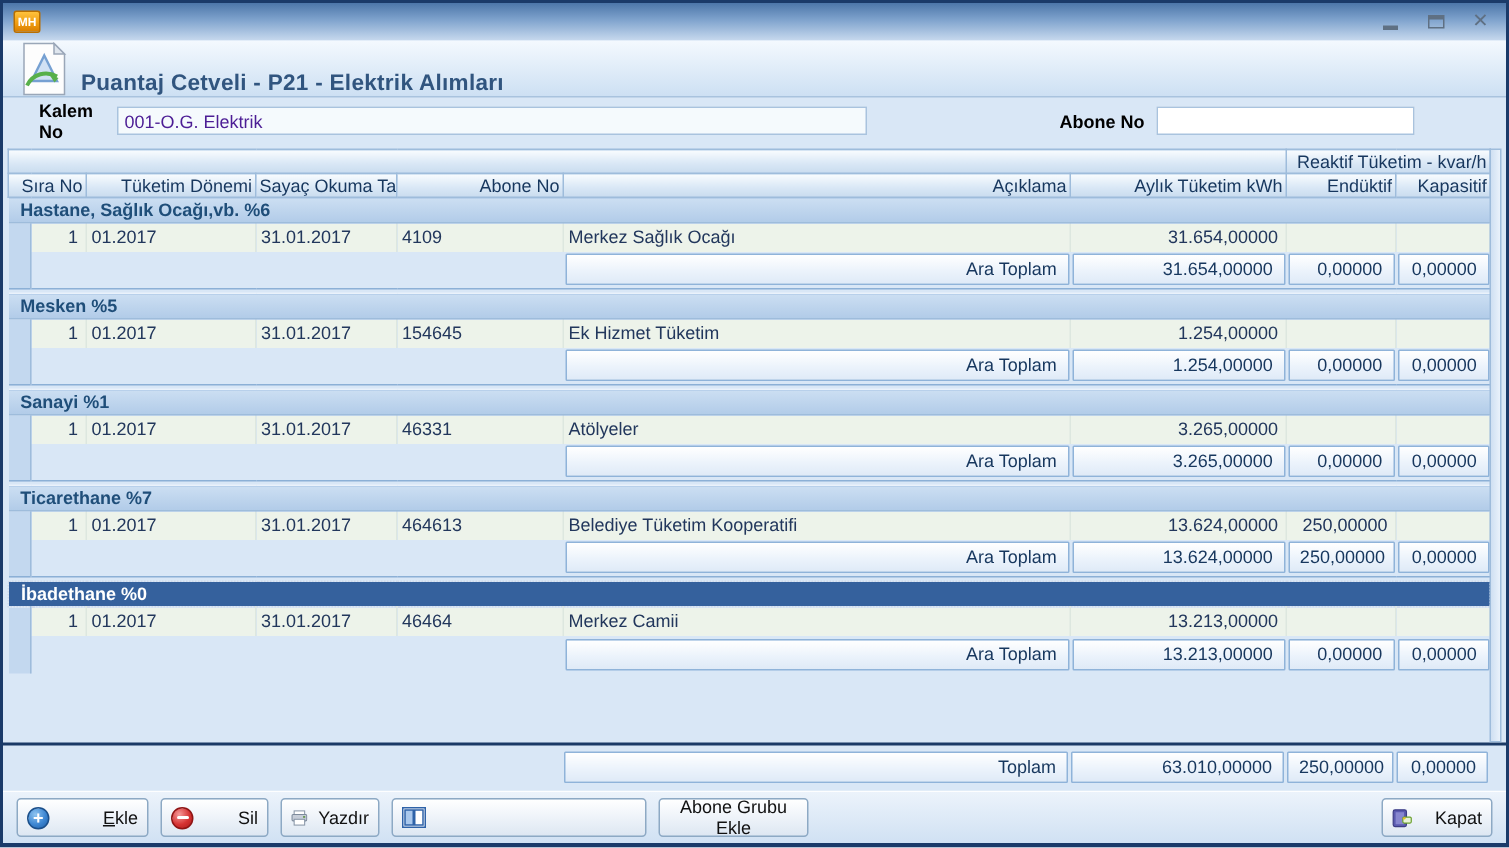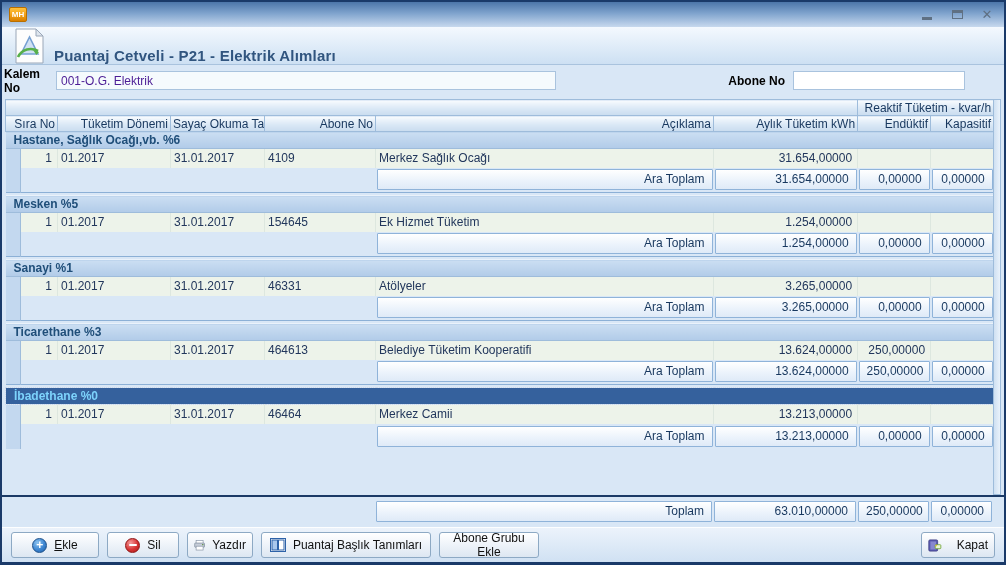--- a/index.html
+++ b/index.html
@@ -34,21 +34,21 @@
   
   .header-panel{
     height:38px; flex:0 0 38px;
     background:linear-gradient(#f4f9fe,#cde0f3);
     border-bottom:1px solid #a9c3de;
     display:flex; align-items:flex-end; gap:8px; padding:0 10px;
   }
   .app-title{ font-size:15px; font-weight:bold; color:#31557f; letter-spacing:.2px;}
 
   
-  .form-row{ height:31px; flex:0 0 31px; display:flex; align-items:center; padding:0 2px; }
+  .form-row{ height:31px; flex:0 0 31px; display:flex; align-items:center; padding:0 24px; }
   .lab{ font-weight:bold; font-size:12px; color:#000; }
   .lab-kalem{ width:52px; }
   .inp{ height:19px; border:1px solid #a9c3de; font:12px "Liberation Sans",sans-serif; padding:0 4px; color:#4c1d95; }
   .inp-kalem{ width:500px; background:#f5fafd; }
   .flex-sp{ flex:1; }
   .lab-abone{ margin-right:8px; }
   .inp-abone{ width:172px; background:#fff; margin-right:37px; }
 
   
   .grid-panel{ flex:1; display:flex; flex-direction:column; position:relative; }
@@ -62,21 +62,21 @@
     border:1px solid #9ebcdb; text-align:right; padding:0 2px;
     overflow:hidden; white-space:nowrap;
   }
   tr.group-row td{
     height:17px; background:linear-gradient(#cbdef2,#b1cbe8);
     color:#1f4e79; font-weight:bold; padding:0 0 0 8px;
     border-top:1px solid #eaf2fb; border-bottom:1px solid #9ebcdb;
     overflow:hidden; white-space:nowrap;
   }
   tr.group-row.selected td{
-    background:#35619d; color:#7dd3fc;
+    background:#35619d; color:#ffffff;
     border:1px dotted #cfd9ea;
   }
   tr.data-row td{
     height:19px; background:#edf3ea; color:#22375c;
     padding:0 3px; border-right:1px solid #dde7df;
     overflow:hidden; white-space:nowrap;
   }
   td.ind{ background:#c3d8ef !important; border-right:1px solid #9ebcdb !important; }
   td.num{ text-align:right; padding-right:5px !important; }
   tr.subtotal-row td{ height:25px; background:transparent; padding:1px 1px; }
@@ -99,21 +99,21 @@
   .button-bar{
     height:35px; flex:0 0 35px;
     background:linear-gradient(#ecf3fb,#d0e1f3);
     border-top:1px solid #fdfeff;
     display:flex; align-items:center; gap:8px; padding:0 9px;
   }
   .btn{
     height:26px; border:1px solid #8da9c4; border-radius:3px;
     background:linear-gradient(#ffffff,#eef3f9 50%,#dde7f2);
     font:12px "Liberation Sans",sans-serif; color:#111;
-    display:inline-flex; align-items:center; justify-content:center;
+    display:inline-flex; align-items:center; justify-content:space-between;
     gap:7px; padding:0 6px; cursor:default;
   }
   .btn-ekle{ width:88px;} .btn-sil{ width:72px;} .btn-yazdir{ width:66px;}
   .btn-puantaj{ width:170px;} .btn-abone{ width:100px;}
   .btn-kapat{ width:74px; margin-left:auto;gap:15px;}
   .icon-circle{
     width:15px; height:15px; border-radius:50%;
     display:inline-flex; align-items:center; justify-content:center;
     color:#fff; font-weight:bold; flex:0 0 15px;
   }
@@ -287,21 +287,21 @@
               </td>
             <td>
                 <div class="box">0,00000</div>
               </td>
             </tr>
           <tr class="spacer">
               <td colspan="9"></td>
             </tr>
 
           <tr class="group-row">
-            <td colspan="9">Ticarethane %3</td>
+            <td colspan="9">Ticarethane %7</td>
             </tr>
           <tr class="data-row">
             <td class="ind"></td>
             <td class="num">1</td>
             <td>01.2017</td>
             <td>31.01.2017</td>
             <td>464613</td>
             <td>Belediye Tüketim Kooperatifi</td>
             <td class="num">13.624,00000</td>
             <td class="num">250,00000</td>
@@ -413,21 +413,20 @@
         <rect x="11.5" y="5.5" width="2" height="1.5" fill="#5a8f3c"></rect>
       </svg>
       <span>Yazdır</span>
     </button>
     <button class="btn btn-puantaj">
       <svg width="16" height="14" viewBox="0 0 16 14">
         <rect x="0.5" y="0.5" width="15" height="13" fill="#fff" stroke="#2e62a8"></rect>
         <rect x="2" y="2" width="5.5" height="10" fill="#aac8ec" stroke="#2e62a8"></rect>
         <rect x="8.5" y="2" width="5.5" height="10" fill="#ffffff" stroke="#2e62a8"></rect>
       </svg>
-      <span>Puantaj Başlık Tanımları</span>
     </button>
     <button class="btn btn-abone">
       <span>Abone Grubu Ekle</span>
     </button>
     <button class="btn btn-kapat">
       <svg width="17" height="15" viewBox="0 0 17 15">
         <rect x="1" y="0.5" width="11" height="14" rx="1.5" fill="#5b5bb0" stroke="#3d3d85"></rect>
         <rect x="3" y="2.5" width="7" height="10" fill="#8787cf"></rect>
         <rect x="9" y="6.5" width="7" height="5" rx="1" fill="#e8f3d6" stroke="#6aa02c"></rect>
         <circle cx="10.2" cy="7.6" r="1" fill="#f0c020"></circle>

